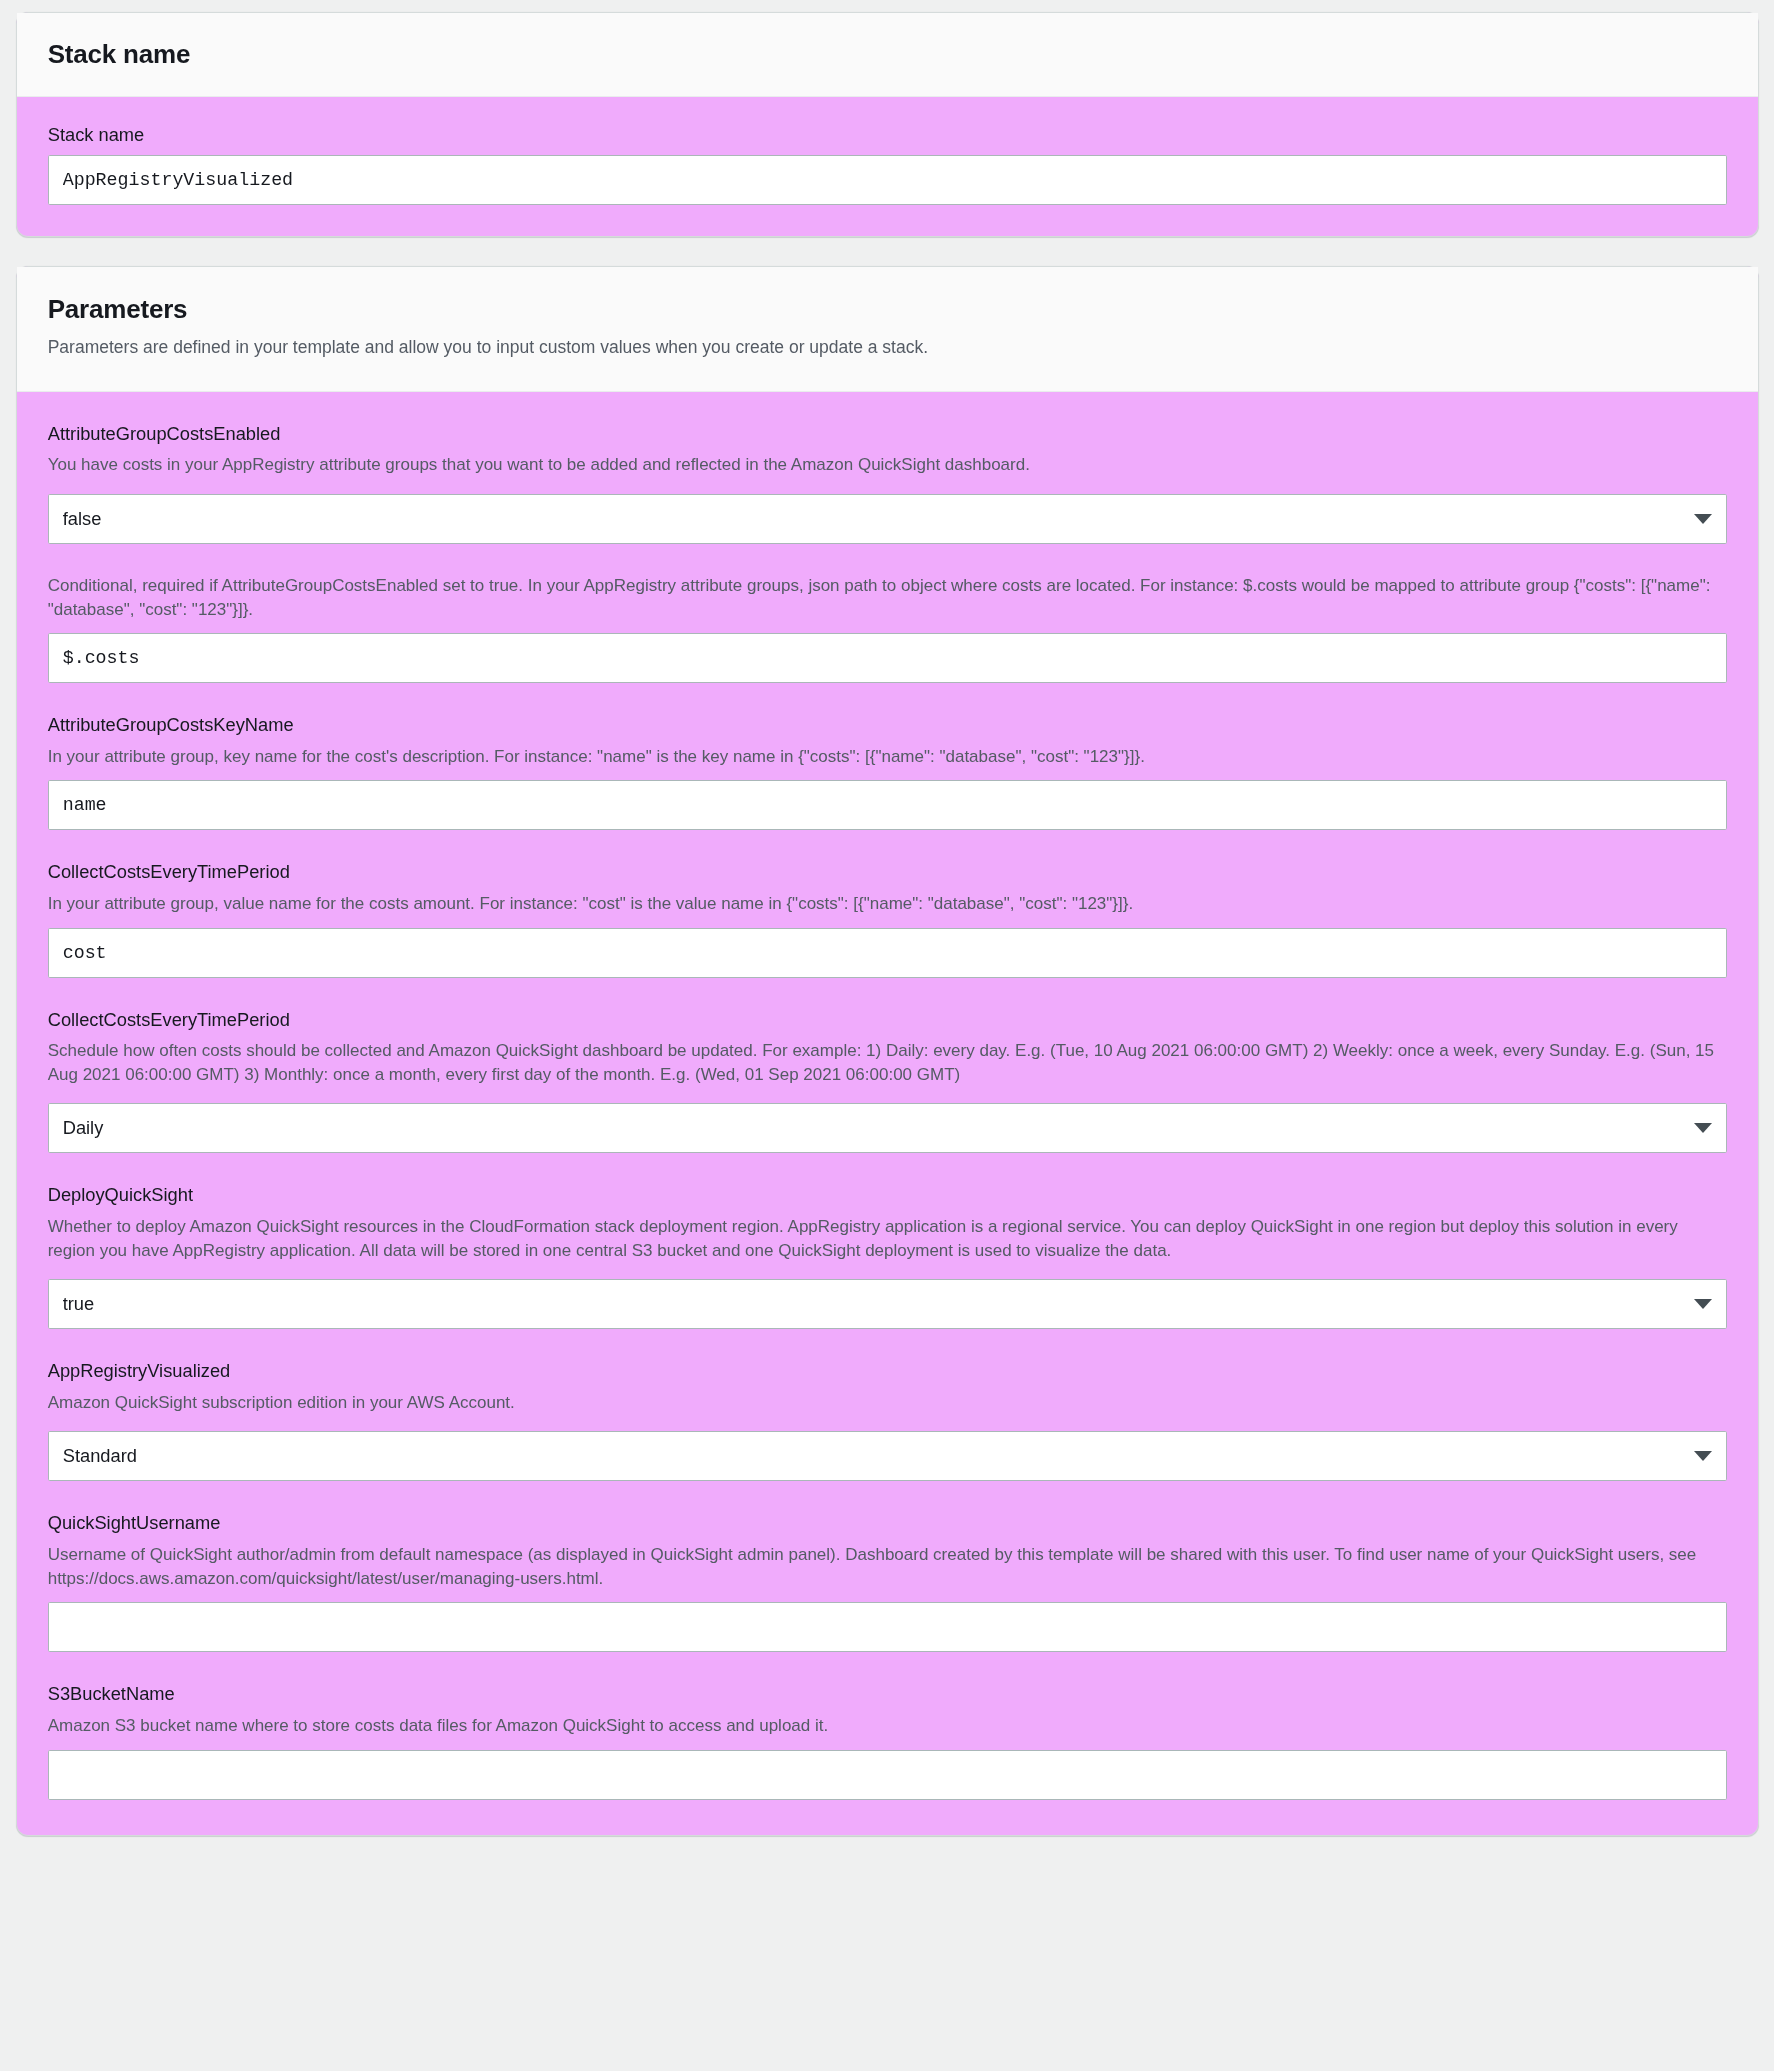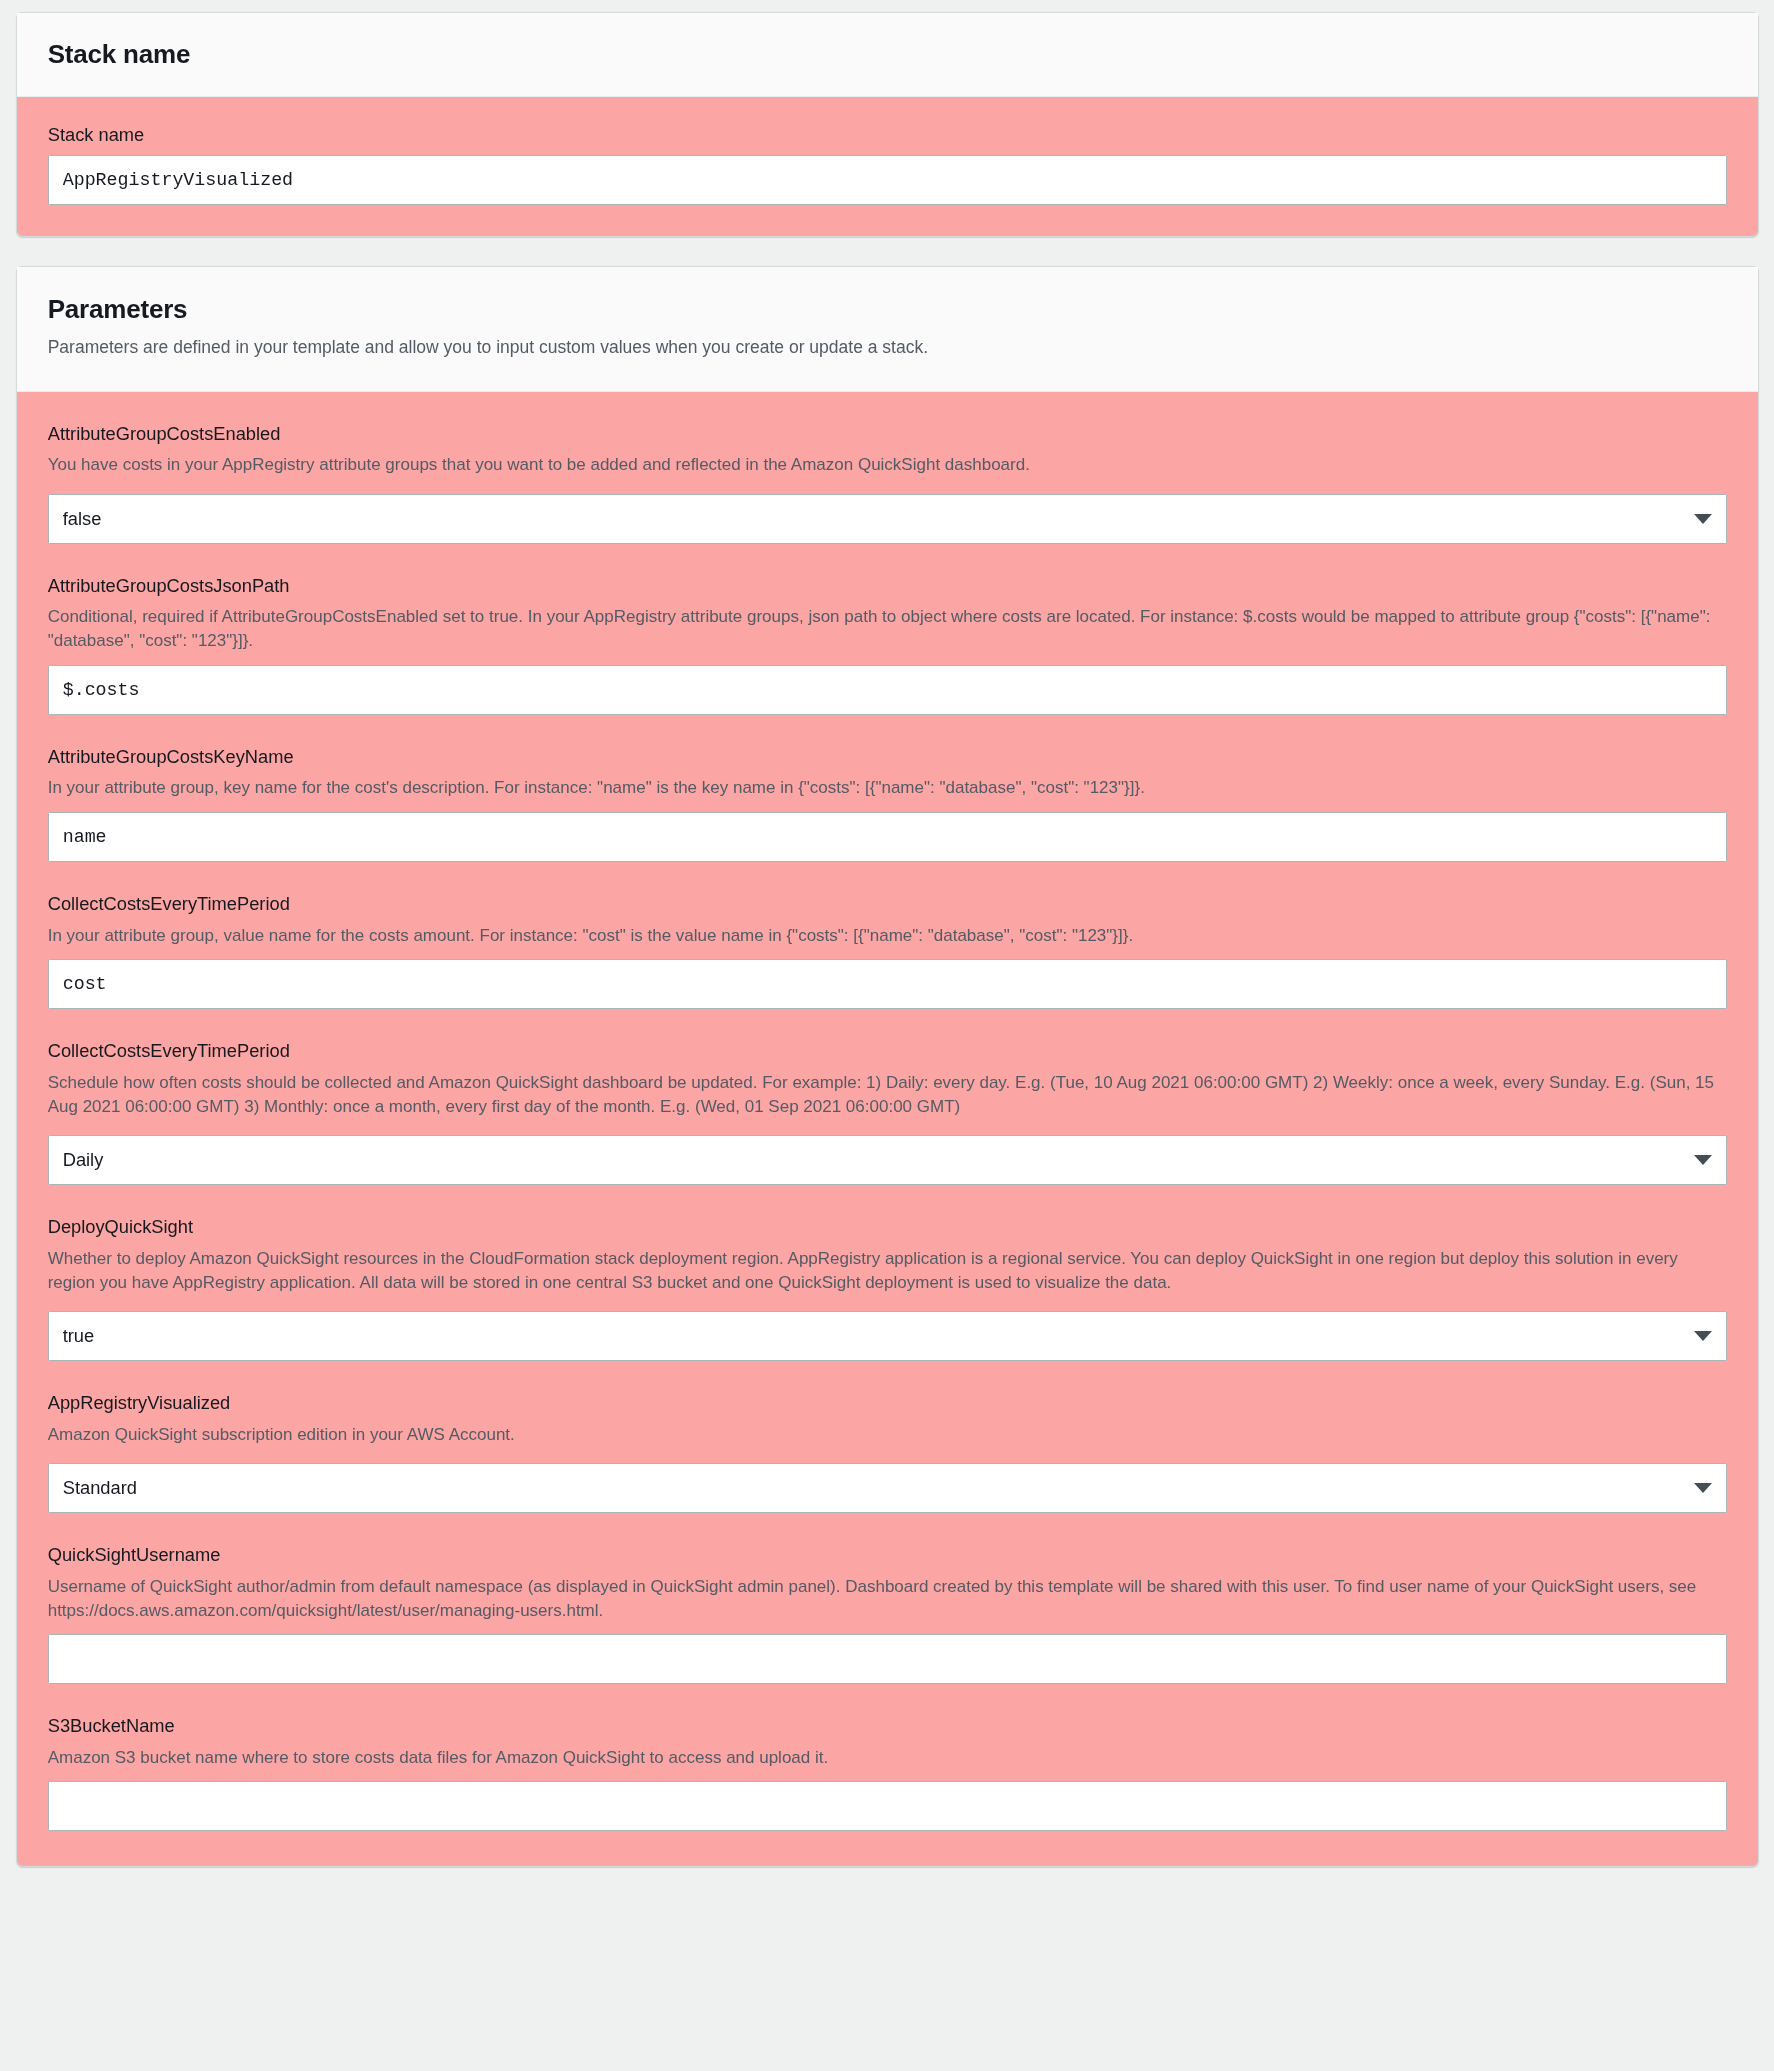--- a/index.html
+++ b/index.html
@@ -16,23 +16,23 @@
     -webkit-font-smoothing: antialiased;
   }
 
   .page {
     width: 1775px;
     padding: 12.2px 15.7px 15.7px 15.7px;
   }
 
   
   .card {
-    background: #fca5a5;
+    background: #f0abfc;
     border: 0.9px solid #d5dbdb;
-    border-radius: 7px;
+    border-radius: 12px;
     box-shadow: 0 0.9px 0.9px 0 rgba(0, 28, 36, 0.16);
     margin-bottom: 29px;
   }
   .card:last-child { margin-bottom: 0; }
 
   .card-header {
     background: #fafafa;
     border-bottom: 0.9px solid #eaeded;
     padding: 24.5px 31px 26px 31px;
   }
@@ -160,21 +160,20 @@
     <div class="card-body" id="parameters-body">
         <div class="field">
           <label class="field-label">AttributeGroupCostsEnabled</label>
           <p class="field-desc">You have costs in your AppRegistry attribute groups that you want to be added and reflected in the Amazon QuickSight dashboard.</p>
           <div class="select-wrap">
             <div class="select-box">false</div>
             <span class="select-caret"></span>
           </div>
         </div>
         <div class="field">
-          <label class="field-label">AttributeGroupCostsJsonPath</label>
           <p class="field-desc">Conditional, required if AttributeGroupCostsEnabled set to true. In your AppRegistry attribute groups, json path to object where costs are located. For instance: $.costs would be mapped to attribute group {"costs": [{"name": "database", "cost": "123"}]}.</p>
           <input type="text" class="text-input" value="$.costs" style="">
         </div>
         <div class="field">
           <label class="field-label">AttributeGroupCostsKeyName</label>
           <p class="field-desc">In your attribute group, key name for the cost's description. For instance: "name" is the key name in {"costs": [{"name": "database", "cost": "123"}]}.</p>
           <input type="text" class="text-input" value="name" style="">
         </div>
         <div class="field">
           <label class="field-label">CollectCostsEveryTimePeriod</label>

